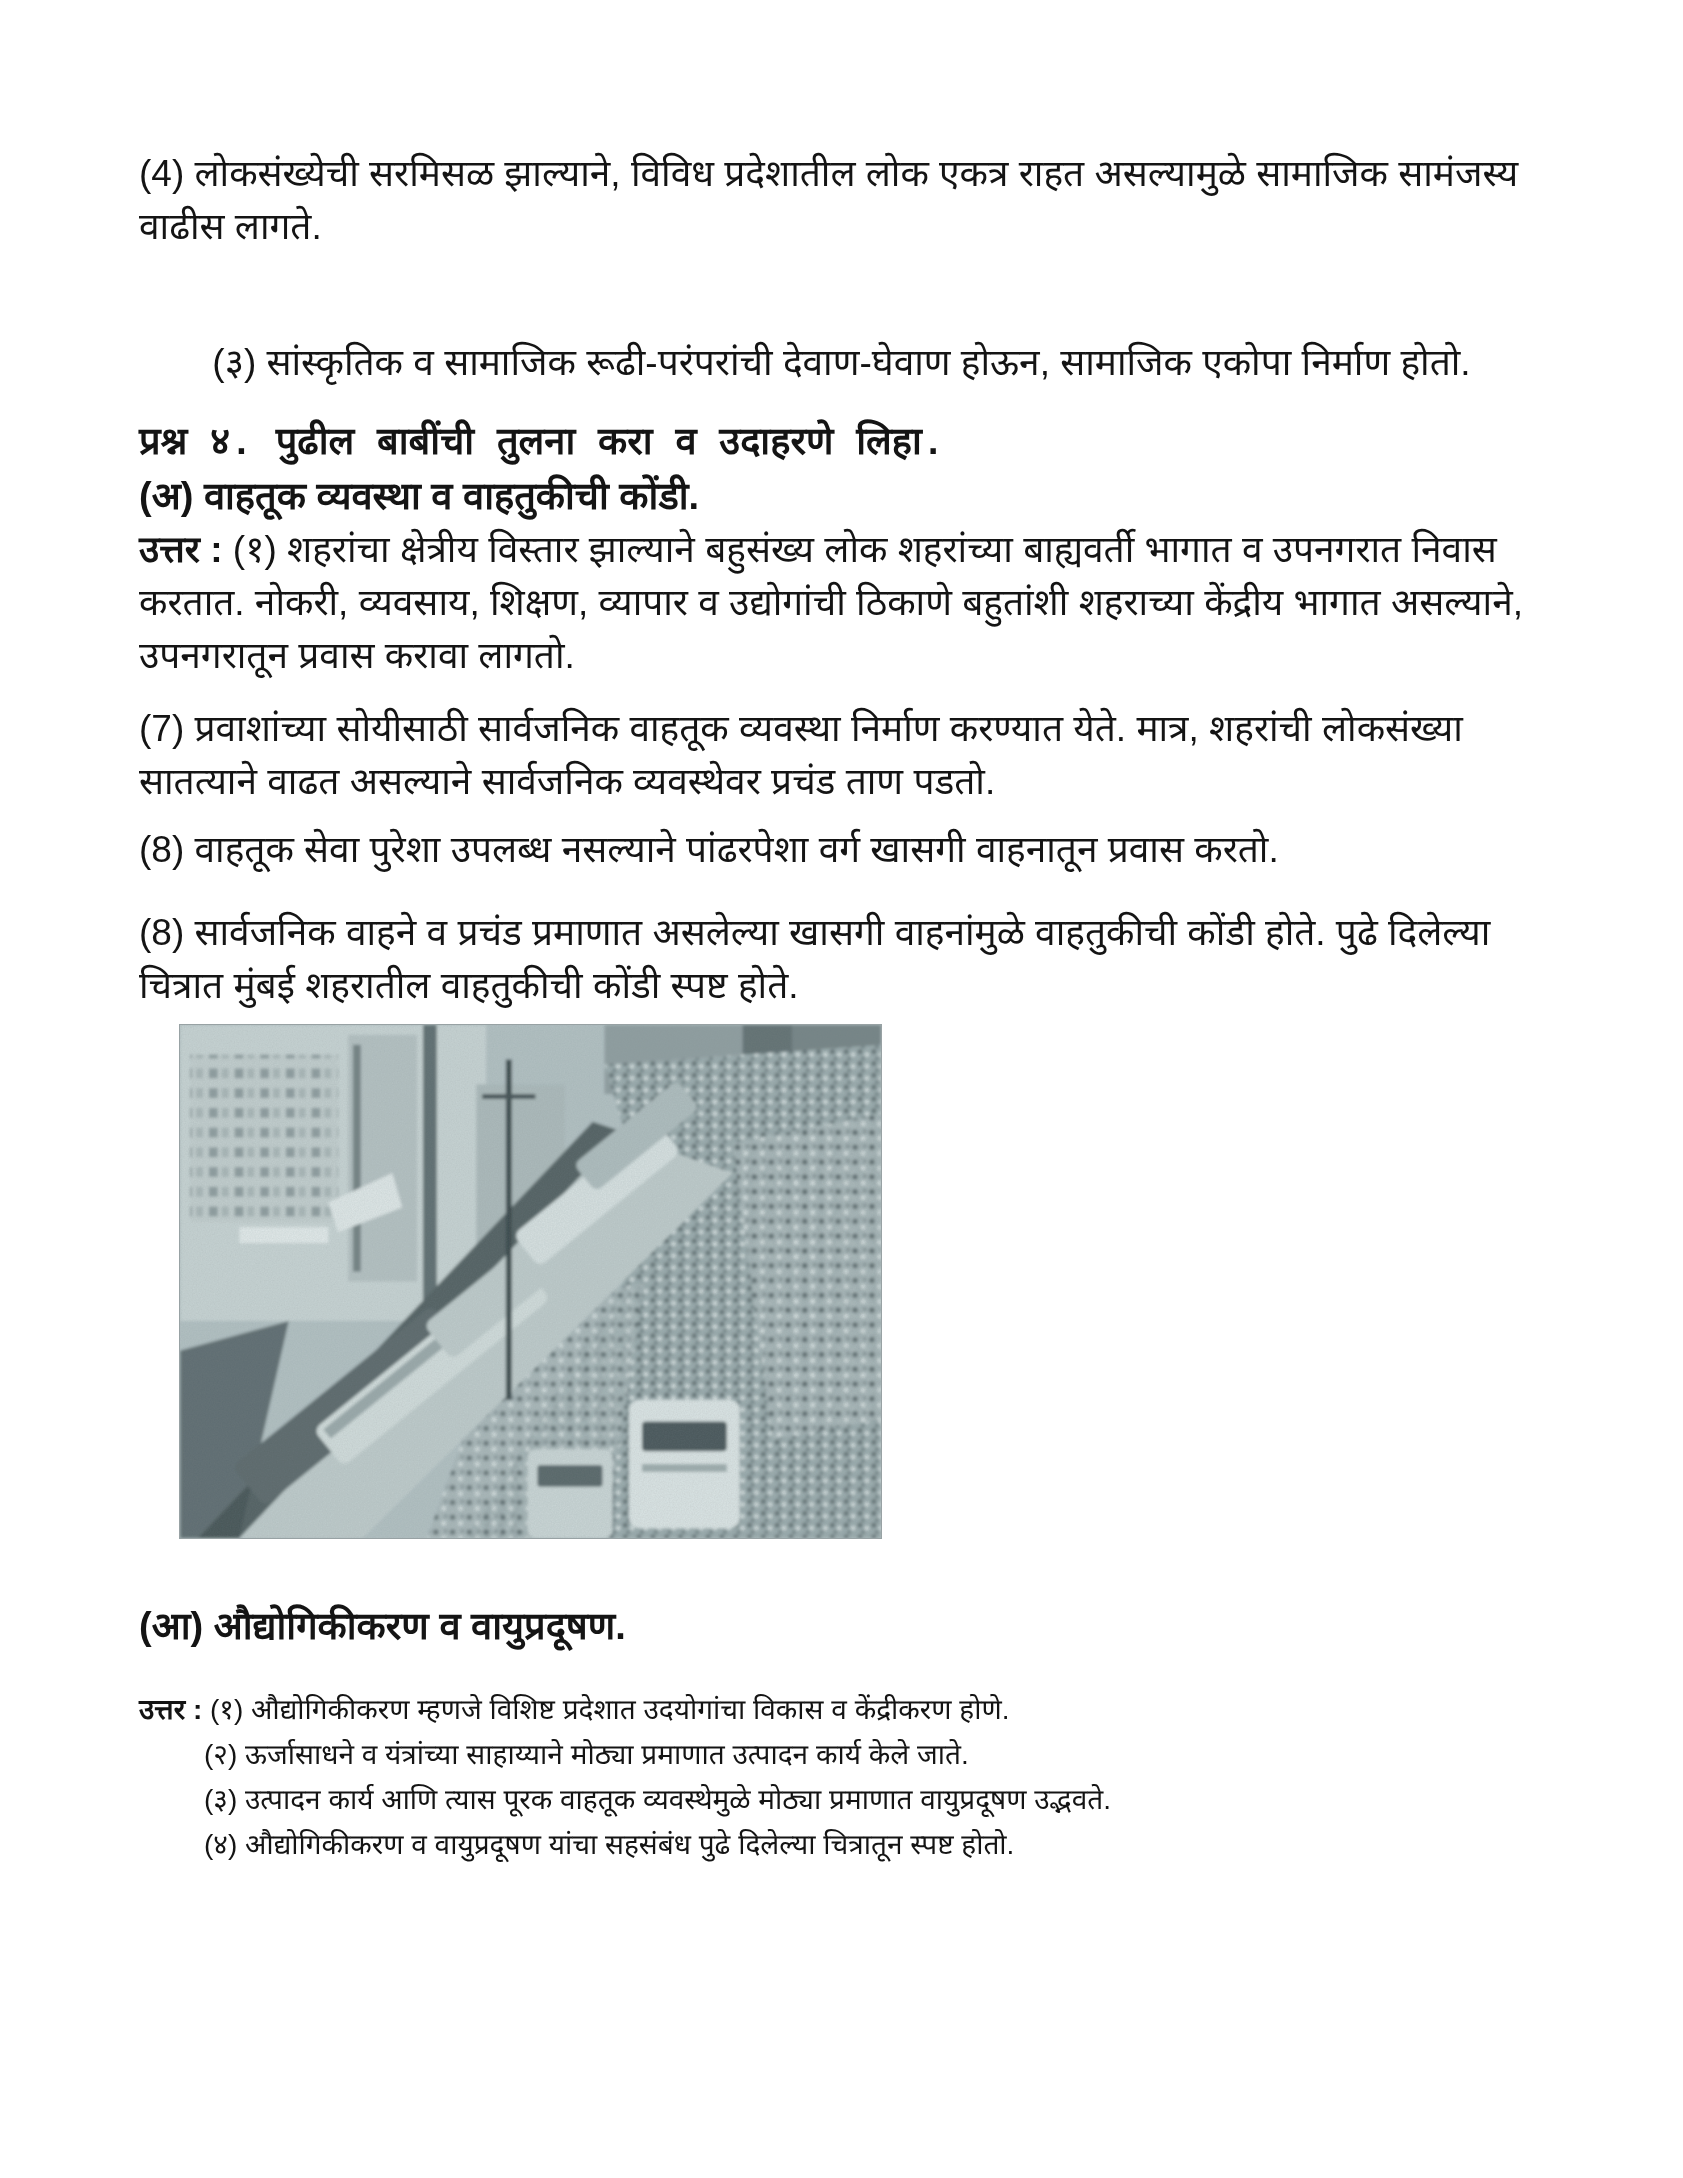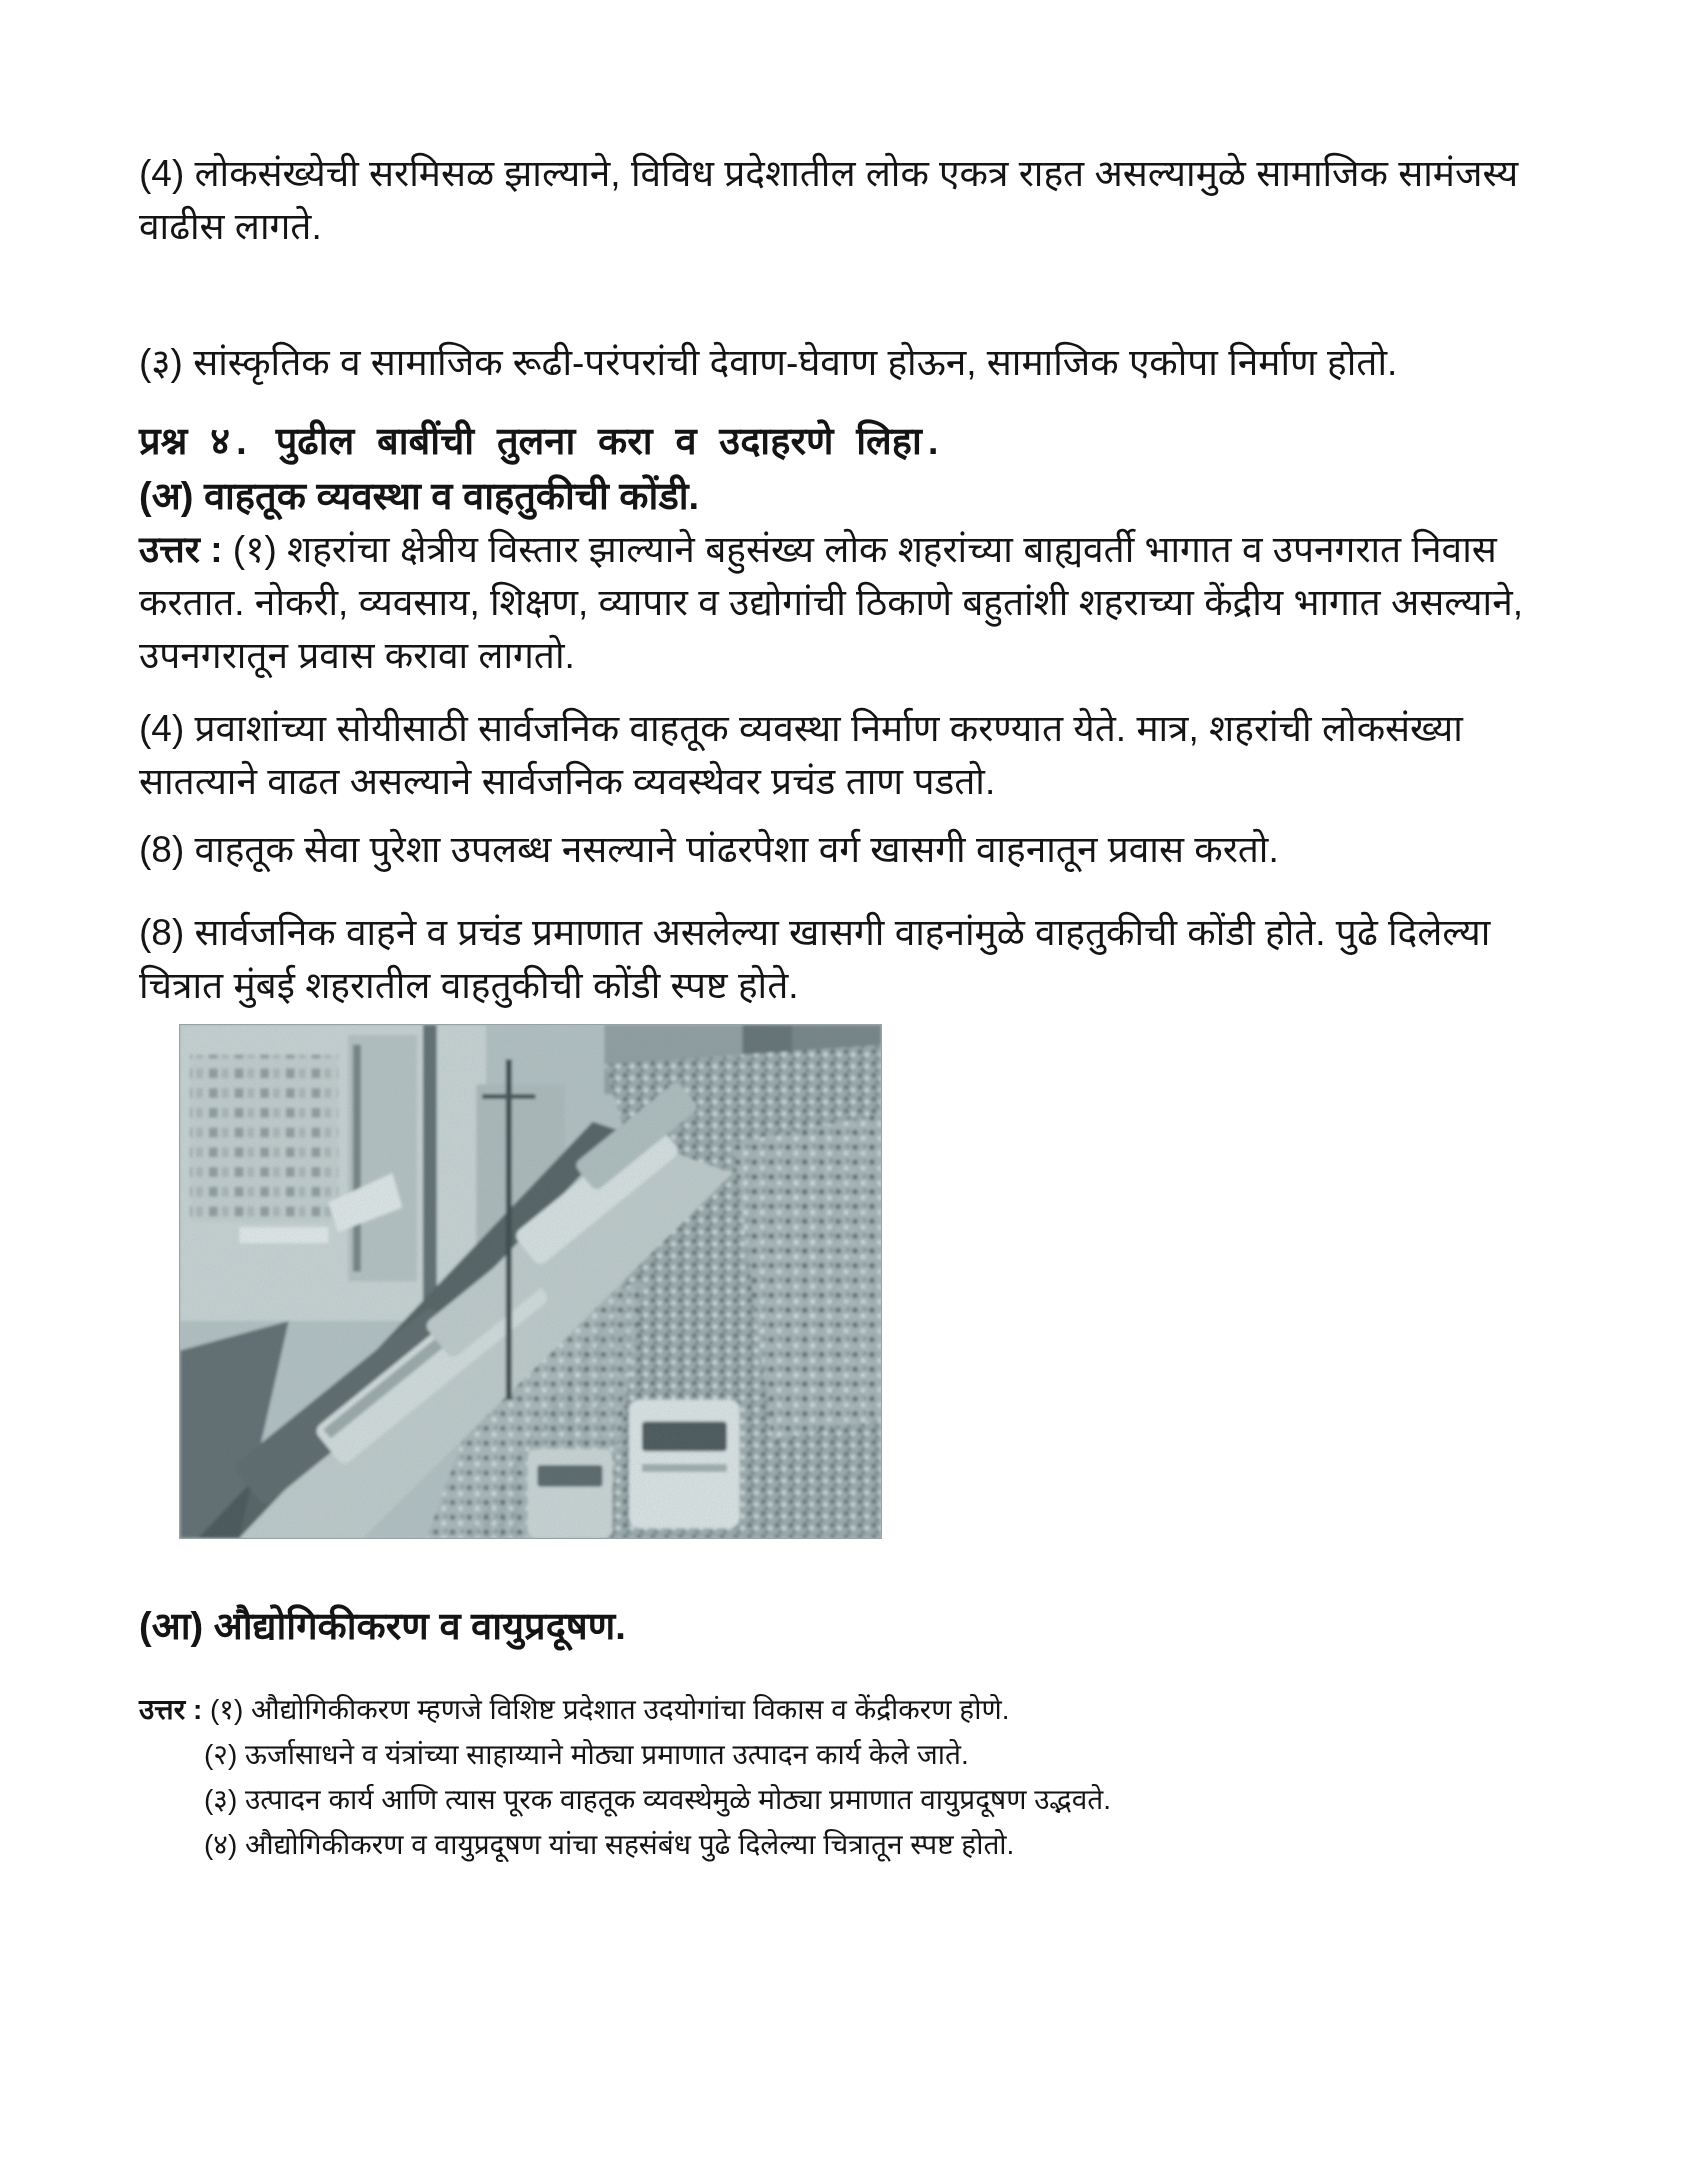--- a/index.html
+++ b/index.html
@@ -16,21 +16,21 @@
     padding:147px 139px 0 139px;
     overflow:hidden;
   }
   p{margin:0;}
   .body-par{
     font-size:37px;
     line-height:53px;
     max-width:1411px;
   }
   .mb-big{margin-bottom:83px;}
-  .mb-28{margin-bottom:28px;}
+  .mb-28{margin-bottom:28px;text-align:center;}
   .mb-27{margin-bottom:27px;font-family:Liberation Mono, monospace;}
   .mb-20{margin-bottom:20px;}
   .mb-15{margin-bottom:15px;}
   .mb-30{margin-bottom:30px;}
   .heading{
     font-size:38px;
     line-height:53px;
     font-weight:700;
     margin:0;
     max-width:1411px;
@@ -63,21 +63,21 @@
   <p class="body-par mb-big">(4) लोकसंख्येची सरमिसळ झाल्याने, विविध प्रदेशातील लोक एकत्र राहत असल्यामुळे सामाजिक सामंजस्य वाढीस लागते.</p>
 
   <p class="body-par mb-28">(३) सांस्कृतिक व सामाजिक रूढी-परंपरांची देवाण-घेवाण होऊन, सामाजिक एकोपा निर्माण होतो.</p>
 
   <h2 class="heading mb-27">प्रश्न ४. पुढील बाबींची तुलना करा व उदाहरणे लिहा.</h2>
 
   <h3 class="heading">(अ) वाहतूक व्यवस्था व वाहतुकीची कोंडी.</h3>
 
   <p class="body-par mb-20"><span class="ans-label">उत्तर :</span> <span>(१) शहरांचा क्षेत्रीय विस्तार झाल्याने बहुसंख्य लोक शहरांच्या बाह्यवर्ती भागात व उपनगरात निवास करतात. नोकरी, व्यवसाय, शिक्षण, व्यापार व उद्योगांची ठिकाणे बहुतांशी शहराच्या केंद्रीय भागात असल्याने, उपनगरातून प्रवास करावा लागतो.</span></p>
 
-  <p class="body-par mb-15">(4) प्रवाशांच्या सोयीसाठी सार्वजनिक वाहतूक व्यवस्था निर्माण करण्यात येते. मात्र, शहरांची लोकसंख्या सातत्याने वाढत असल्याने सार्वजनिक व्यवस्थेवर प्रचंड ताण पडतो.</p>
+  <p class="body-par mb-15">(7) प्रवाशांच्या सोयीसाठी सार्वजनिक वाहतूक व्यवस्था निर्माण करण्यात येते. मात्र, शहरांची लोकसंख्या सातत्याने वाढत असल्याने सार्वजनिक व्यवस्थेवर प्रचंड ताण पडतो.</p>
 
   <p class="body-par mb-30">(8) वाहतूक सेवा पुरेशा उपलब्ध नसल्याने पांढरपेशा वर्ग खासगी वाहनातून प्रवास करतो.</p>
 
   <p class="body-par">(8) सार्वजनिक वाहने व प्रचंड प्रमाणात असलेल्या खासगी वाहनांमुळे वाहतुकीची कोंडी होते. पुढे दिलेल्या चित्रात मुंबई शहरातील वाहतुकीची कोंडी स्पष्ट होते.</p>
 
   <figure class="photo-fig" aria-label="मुंबई शहरातील वाहतुकीची कोंडी दाखवणारे कृष्णधवल छायाचित्र — बस, व्हॅन व प्रचंड गर्दी">
     <svg width="701" height="513" viewBox="0 0 710 520" xmlns="http://www.w3.org/2000/svg">
       <defs>
         <pattern id="crowdA" width="14" height="12" patternUnits="userSpaceOnUse">
           <rect width="14" height="12" fill="#9aa8aa"></rect>

